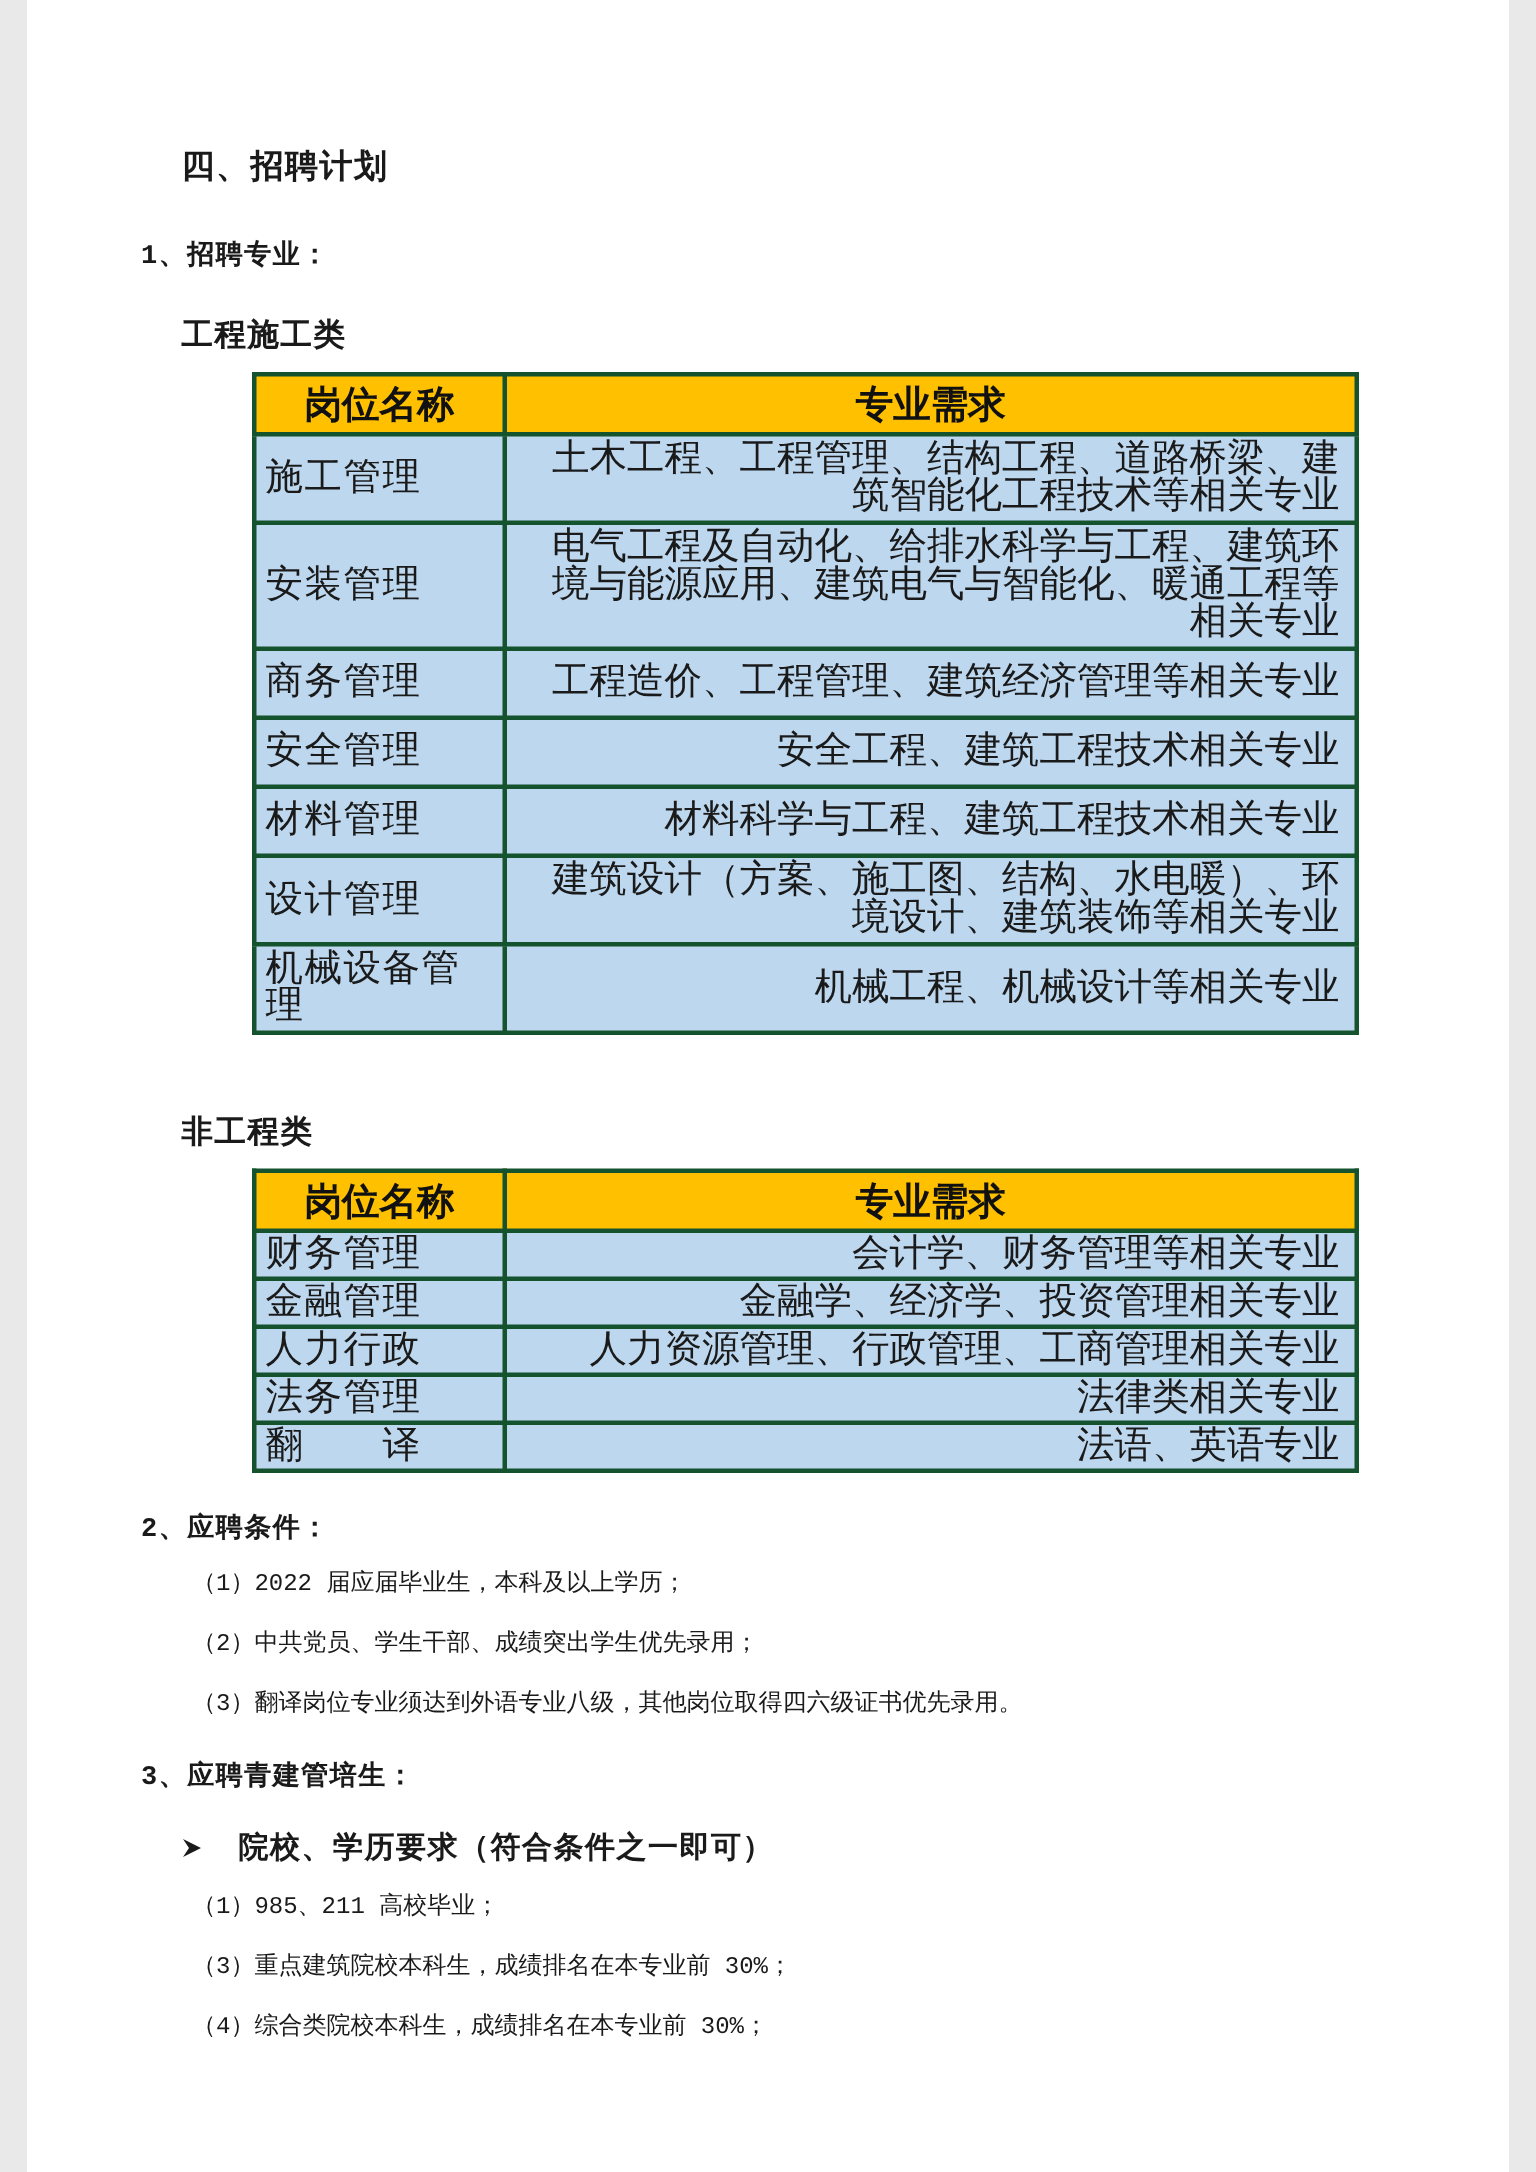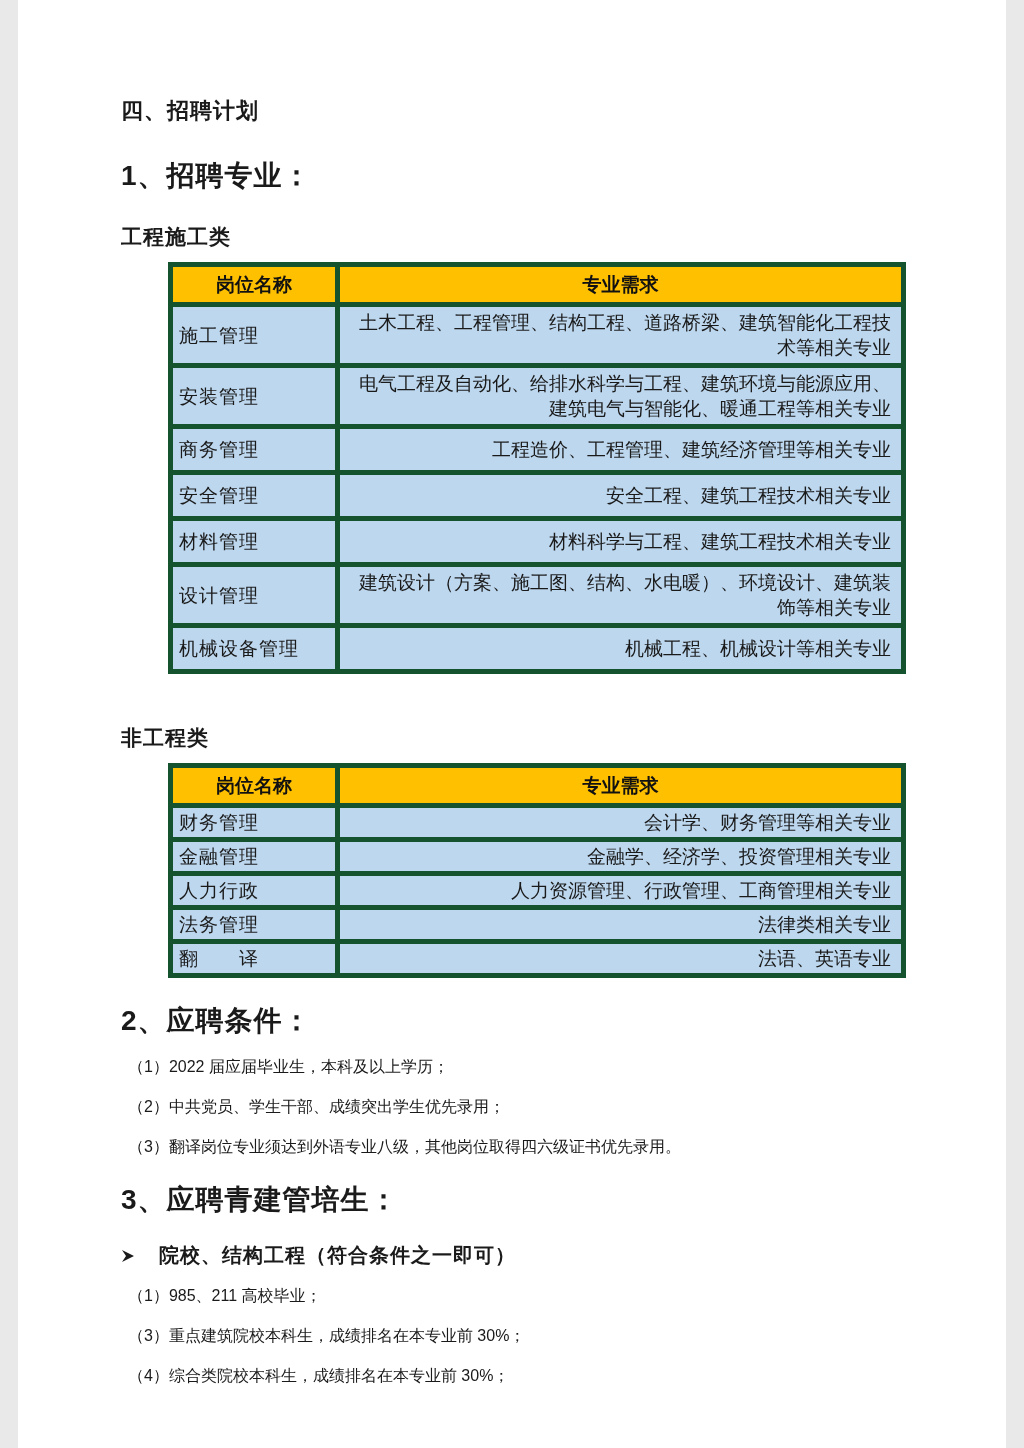--- a/index.html
+++ b/index.html
@@ -7,56 +7,56 @@
     --row-bg: #BDD7EE;
     --text: #1a1a1a;
   }
   * { margin: 0; padding: 0; box-sizing: border-box; }
   html, body { background: #e9e9e9; }
   .page {
     width: 988px;
     height: 1448px;
     background: #ffffff;
     margin: 0 auto;
-    font-family: Liberation Sans, sans-serif;
+    font-family: Liberation Mono, monospace;
     color: var(--text);
     overflow: hidden;
     position: relative;
   }
   .h-main {
     font-size: 22px;
     font-weight: bold;
     margin-left: 103px;
     letter-spacing: 1px;
   }
   .h-sub {
-    font-size: 28px;
-    font-weight: bold;
-    margin-left: 103px;
+    font-size: 18px;
+    font-weight: bold;
+    margin-left: 76px;
     letter-spacing: 1px;
   }
   .h-cat {
     font-size: 21px;
     font-weight: bold;
     margin-left: 103px;
     letter-spacing: 1px;
   }
   #section-title { padding-top: 96px; }
   #sub1-title { margin-top: 31px; }
   #eng-title { margin-top: 28px; }
   table.jobs {
     border-collapse: collapse;
     margin-left: 150px;
     width: 738px;
     table-layout: fixed;
   }
   #eng-table { margin-top: 11px; }
   table.jobs th, table.jobs td {
-    border: 5px solid #14532d;
-    font-size: 19px;
+    border: 3px solid #14532d;
+    font-size: 25px;
     vertical-align: middle;
   }
   table.jobs th {
     background: var(--header-bg);
     height: 40px;
     font-weight: bold;
     text-align: center;
     color: #111111;
   }
   table.jobs th:first-child, table.jobs td:first-child { width: 167px; }
@@ -193,21 +193,21 @@
       <p class="item">（2）中共党员、学生干部、成绩突出学生优先录用；</p>
       <p class="item">（3）翻译岗位专业须达到外语专业八级，其他岗位取得四六级证书优先录用。</p>
     </div>
 
   <div id="sub3-title" class="h-sub">3、应聘青建管培生：</div>
 
   <div class="bullet-line">
     <svg class="arrow" viewBox="0 0 14 14">
       <polygon points="1,1 13,7 1,13 5,7" fill="#1a1a1a"></polygon>
     </svg>
-    <span class="bullet-text">院校、结构工程（符合条件之一即可）</span>
+    <span class="bullet-text">院校、学历要求（符合条件之一即可）</span>
   </div>
 
   <div id="trainee-items" class="items">
       <p class="item">（1）985、211 高校毕业；</p>
       <p class="item">（3）重点建筑院校本科生，成绩排名在本专业前 30%；</p>
       <p class="item">（4）综合类院校本科生，成绩排名在本专业前 30%；</p>
     </div>
 
 </div>
 

